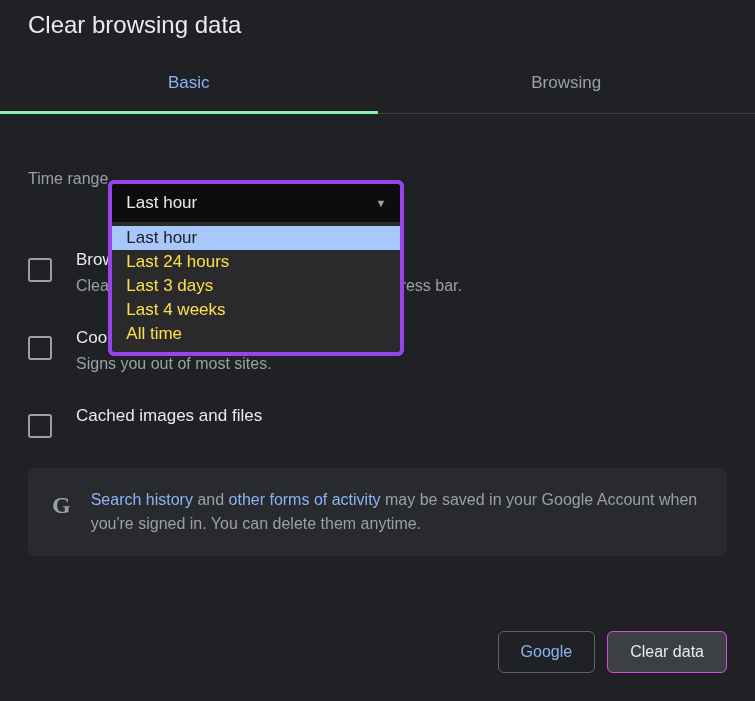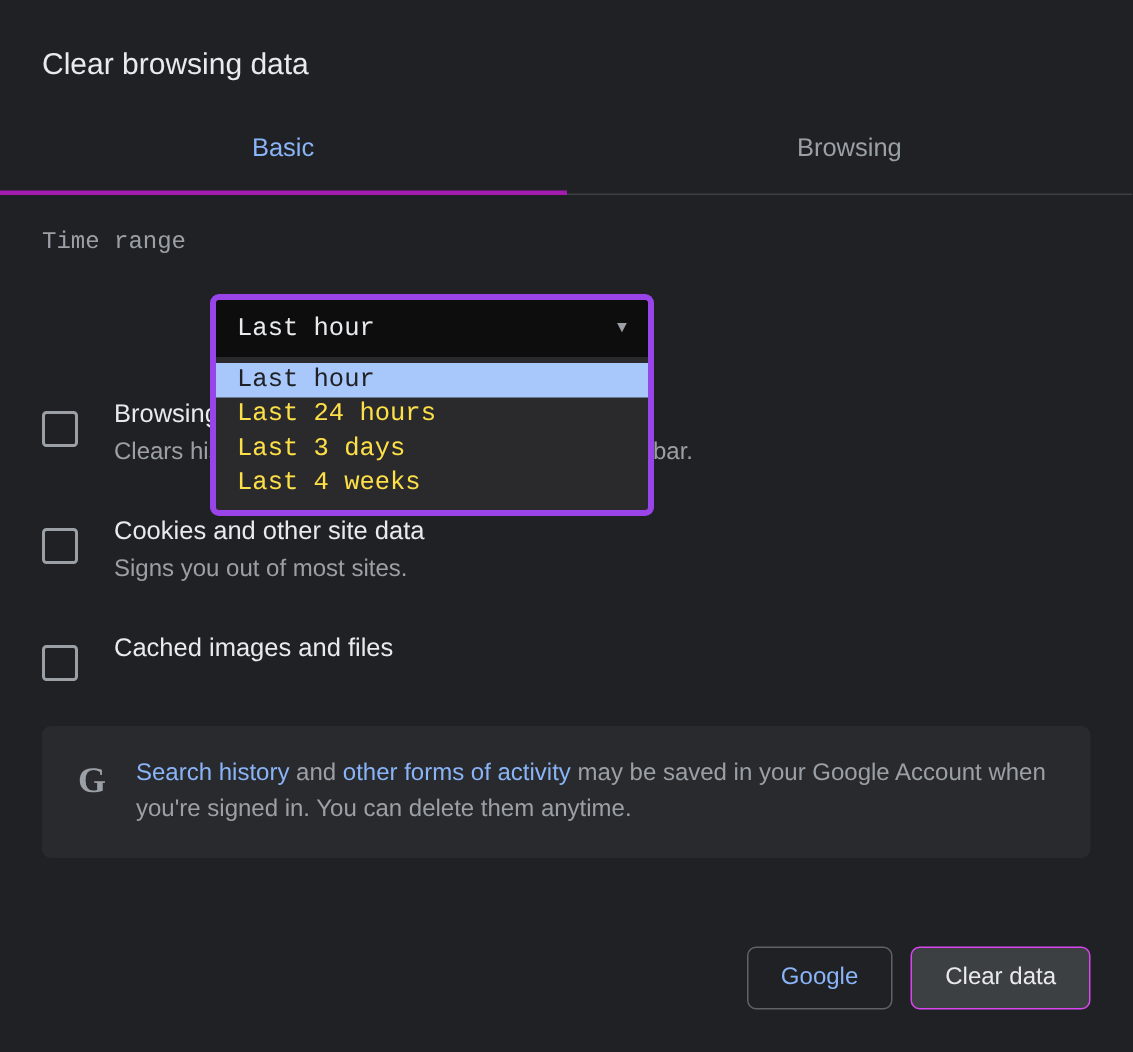--- a/index.html
+++ b/index.html
@@ -13,53 +13,51 @@
       background: #202124;
       font-family: Arial, sans-serif;
       color: #e8eaed;
       overflow: hidden;
       position: relative;
     }
     .dialog {
       padding: 0;
     }
     .title {
-      font-size: 20px;
+      font-size: 24px;
       font-weight: 500;
-      padding: 32px 28px 16px 28px;
+      padding: 11px 28px 16px 28px;
       color: #e8eaed;
     }
     .tabs {
       display: flex;
       border-bottom: 1px solid #3c4043;
     }
     .tab {
       flex: 1;
       text-align: center;
       padding: 18px 0;
       font-size: 17px;
       cursor: pointer;
       color: #9aa0a6;
       font-weight: 500;
     }
     .tab.active {
       color: #8ab4f8;
-      border-bottom: 3px solid #a21caf;
+      border-bottom: 3px solid #86efac;
       margin-bottom: -1px;
     }
     .content {
       padding: 22px 28px 0 28px;
       position: relative;
     }
     .time-range-row {
       display: flex;
-      align-items: flex-start;
-      gap: 16px;
+      align-items: center;
       margin-bottom: 28px;
-      font-family: Liberation Mono, monospace;
     }
     .time-range-label {
       color: #9aa0a6;
       font-size: 16px;
     }
     .dropdown-wrap {
       position: relative;
       margin-top: 44px;
     }
     .select-box {
@@ -205,20 +203,21 @@
       <div class="dropdown-wrap">
         <div class="select-box">
           <span class="select-value">Last hour</span>
           <span class="select-arrow">▼</span>
         </div>
         <div class="dropdown">
           <div class="dropdown-option highlighted">Last hour</div>
           <div class="dropdown-option">Last 24 hours</div>
           <div class="dropdown-option">Last 3 days</div>
           <div class="dropdown-option">Last 4 weeks</div>
+          <div class="dropdown-option">All time</div>
         </div>
       </div>
     </div>
 
     <div class="checkbox-row">
       <div class="checkbox"></div>
       <div class="checkbox-text">
         <div class="checkbox-title">Browsing history</div>
         <div class="checkbox-desc">Clears history and autocompletions in the address bar.</div>
       </div>

